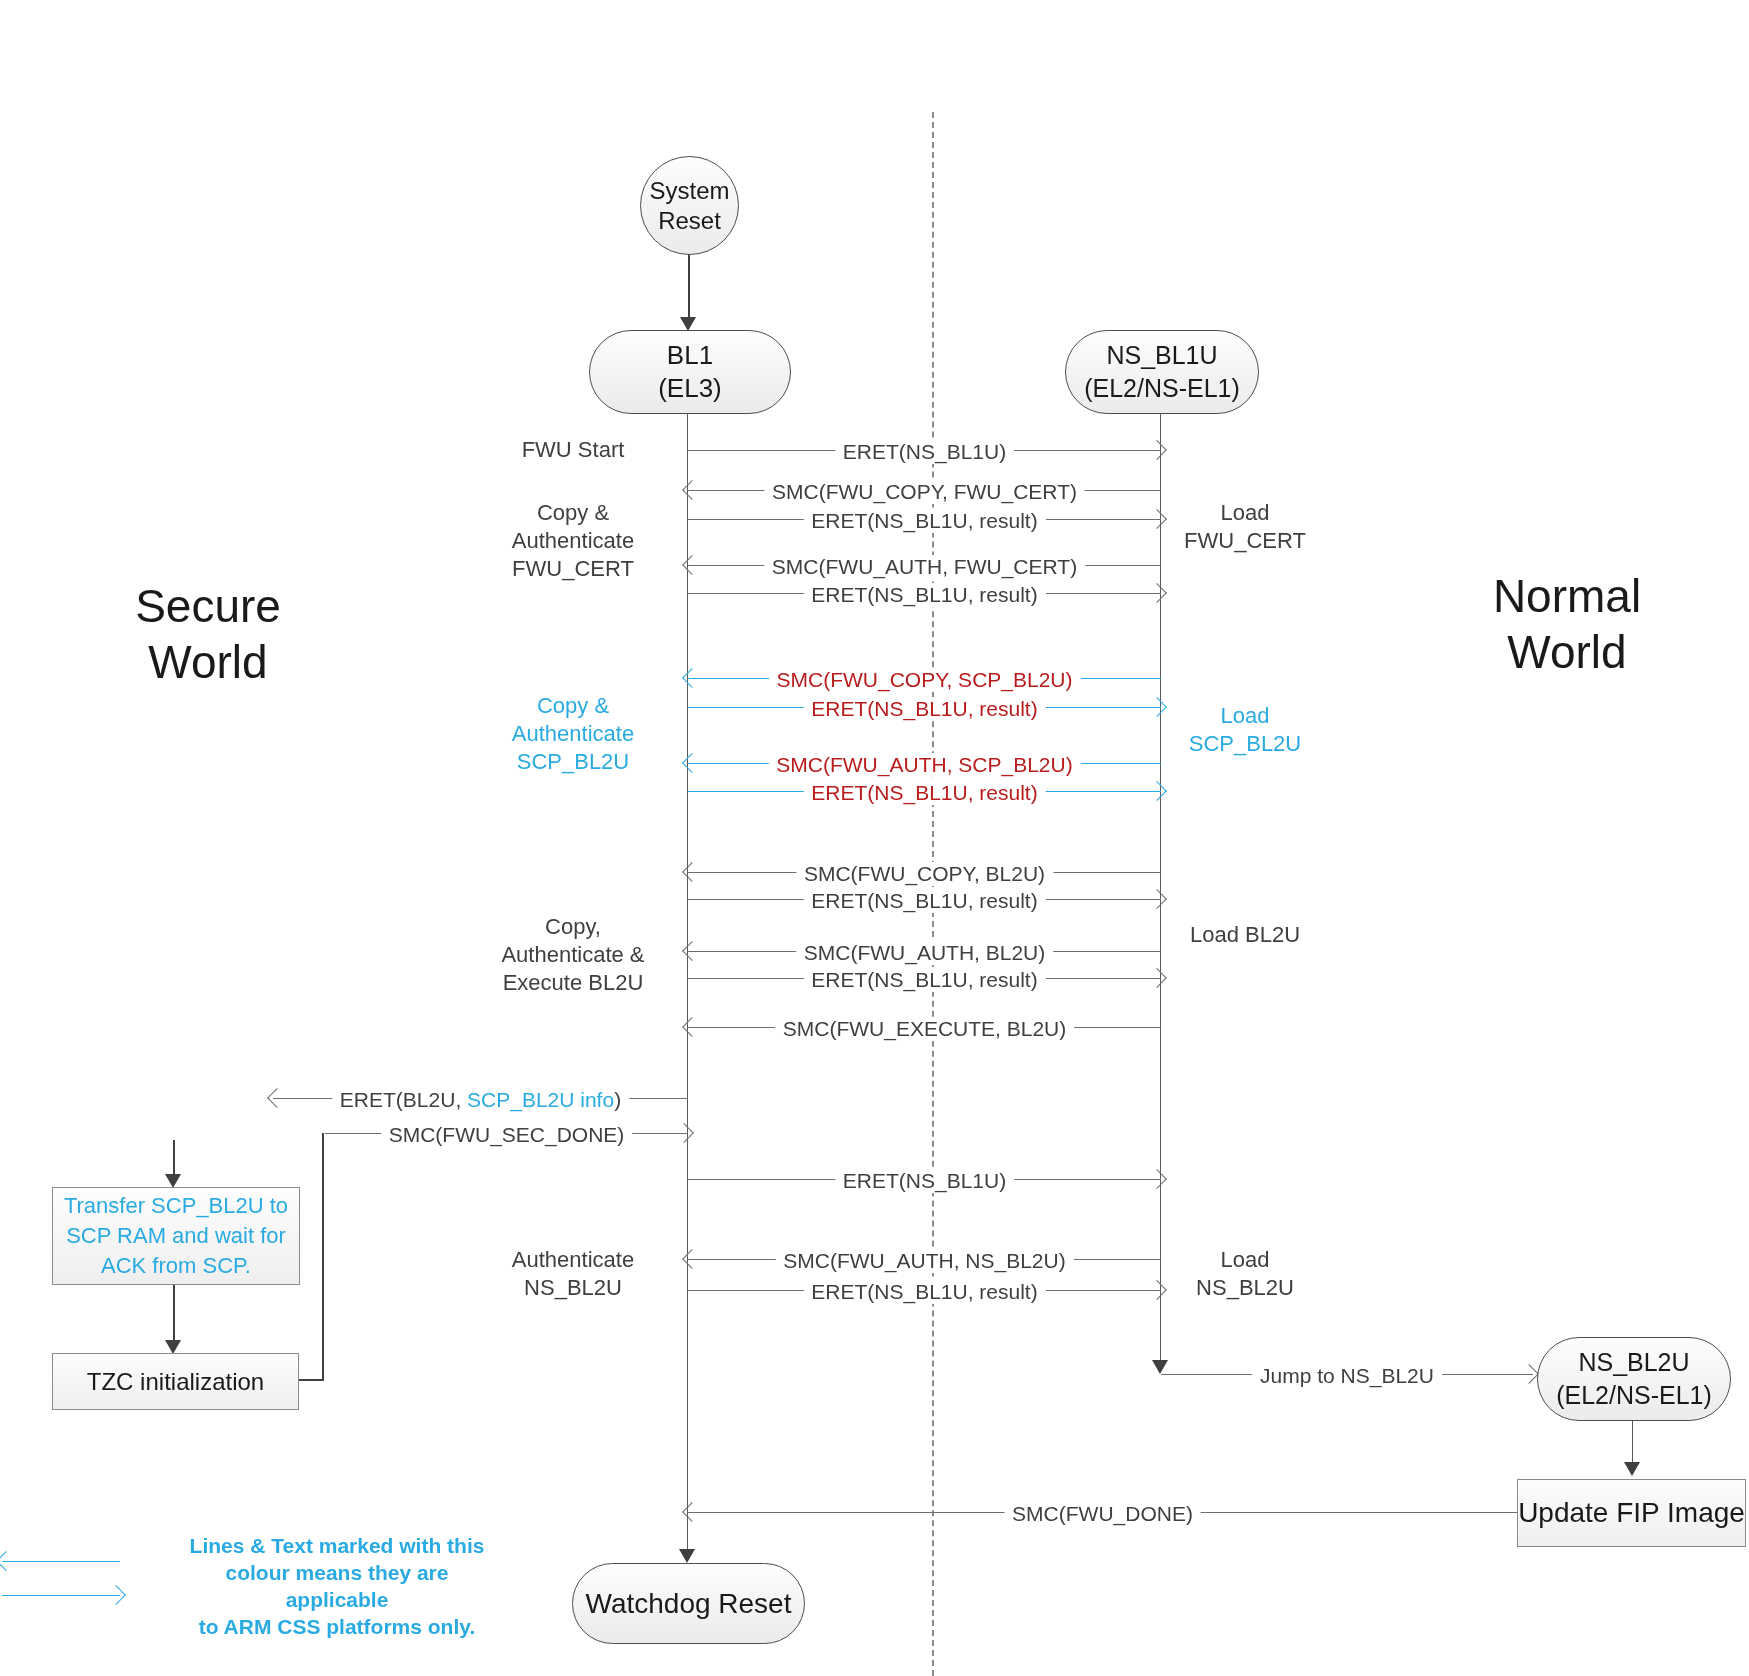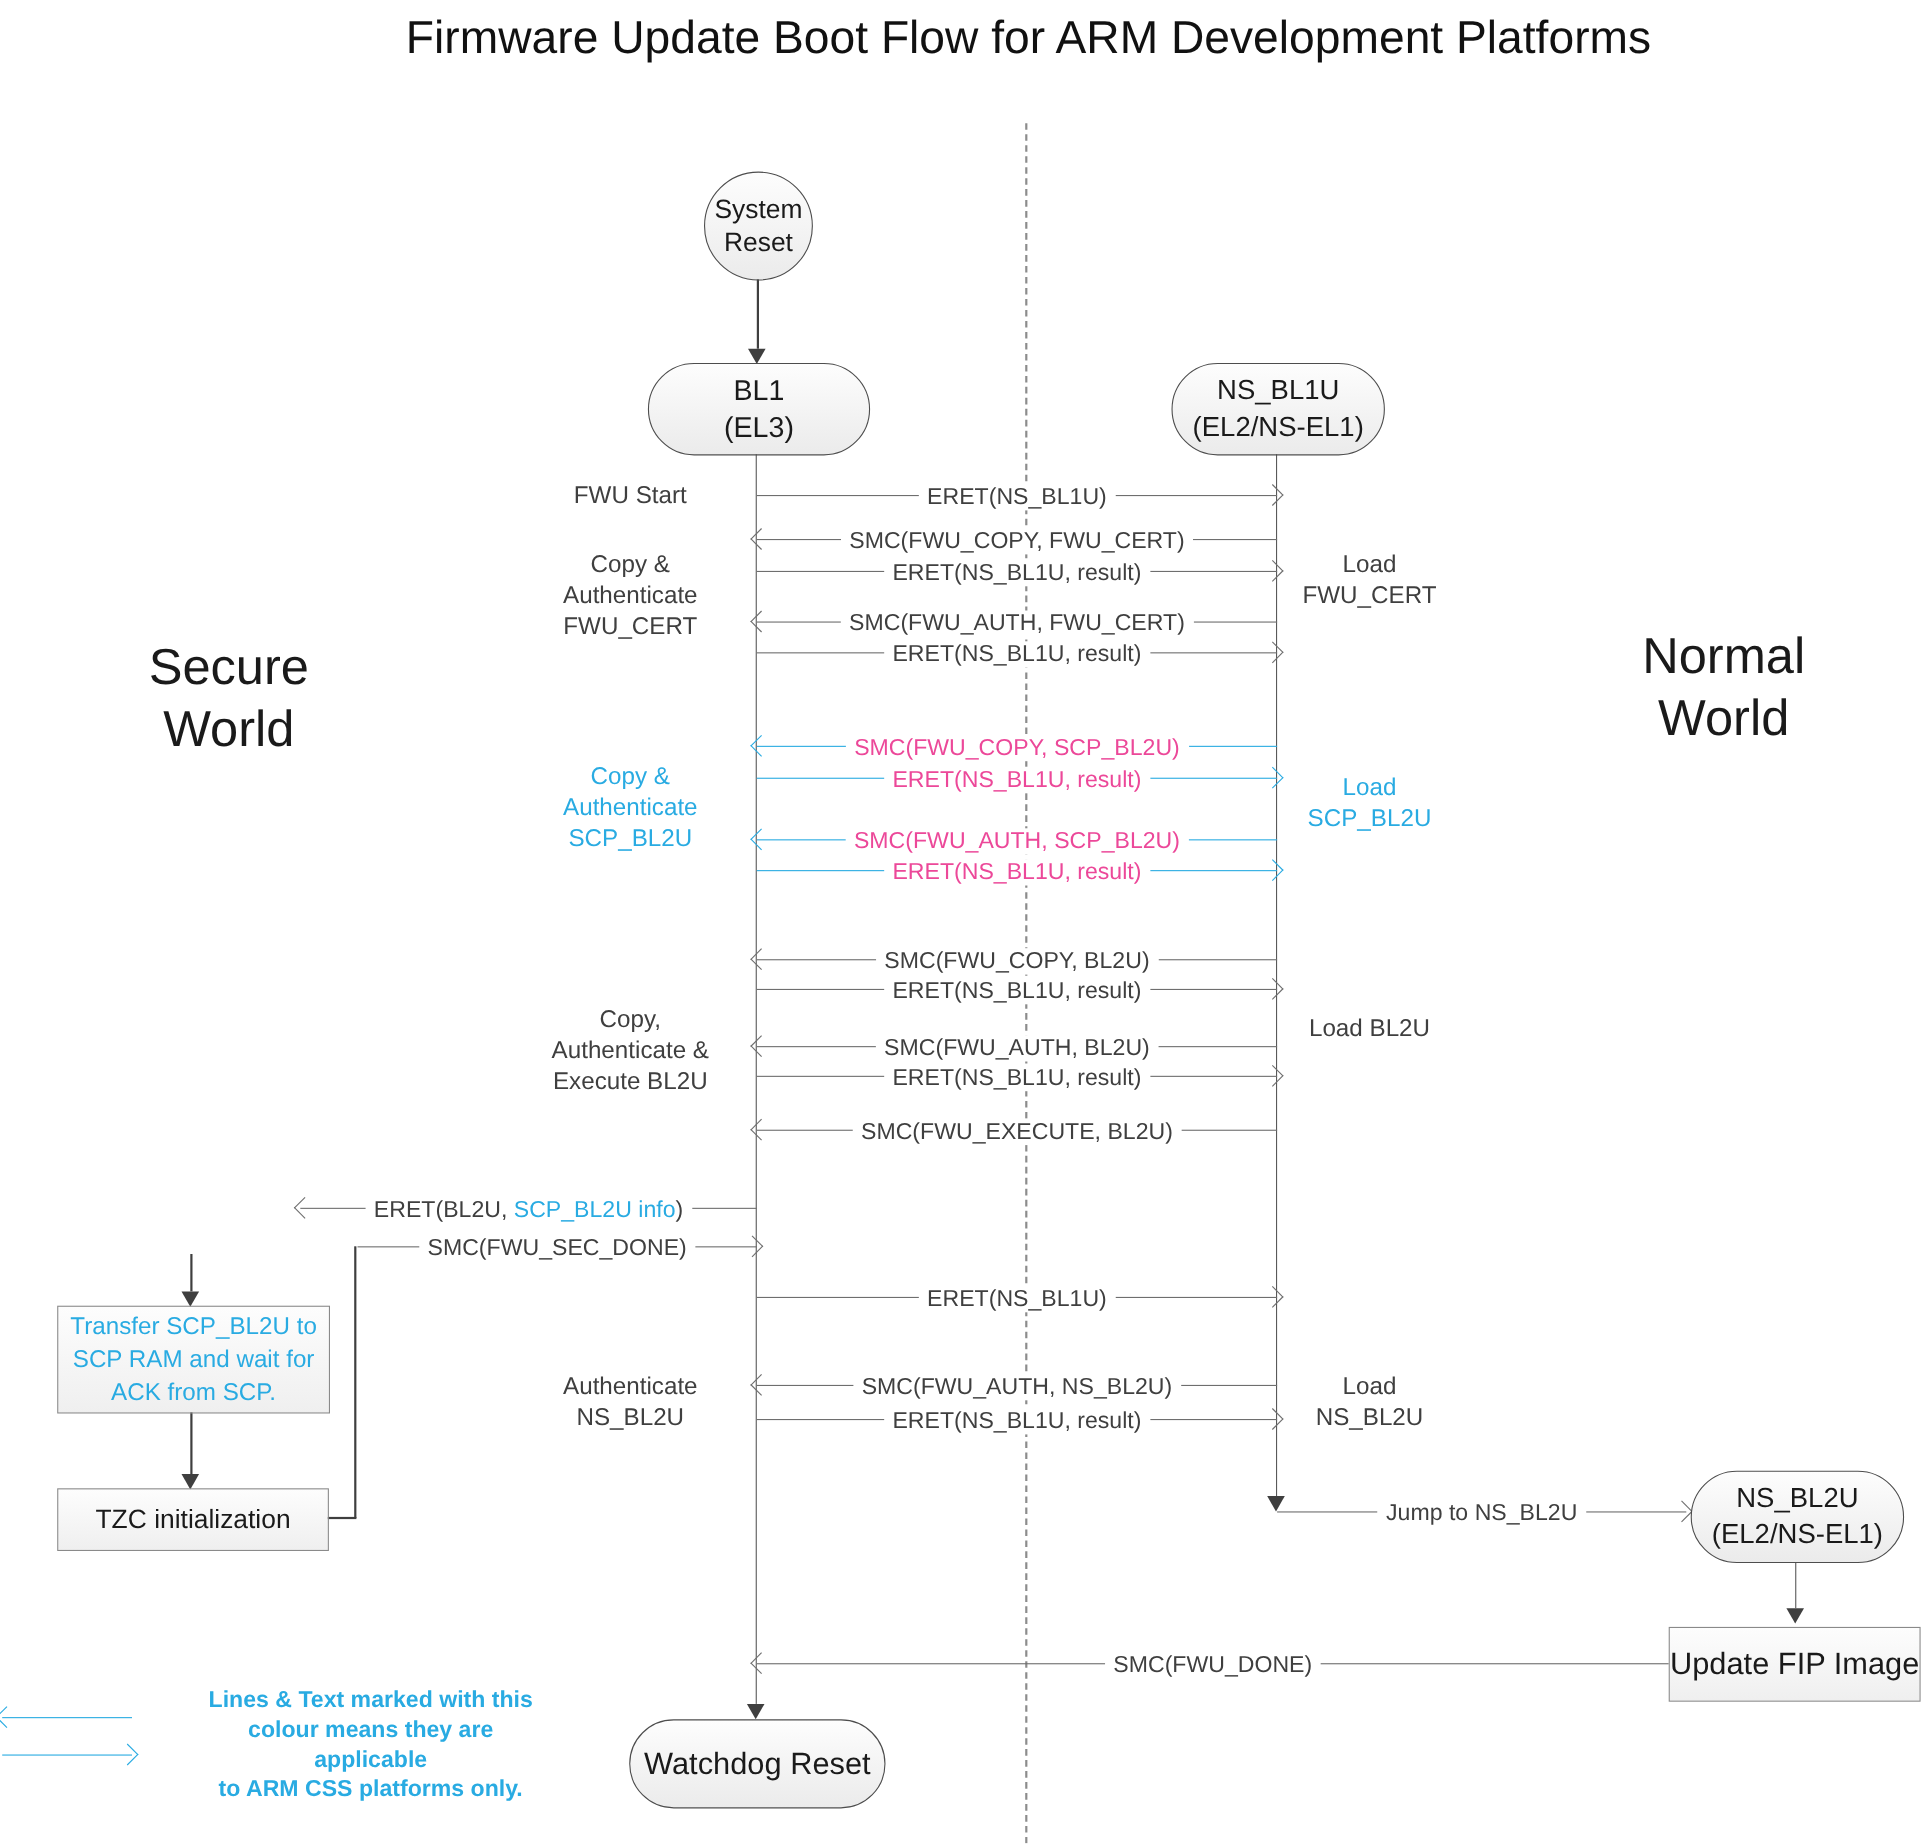--- a/index.html
+++ b/index.html
@@ -11,21 +11,21 @@
          white-space:pre-line;z-index:3;}
   .sep{position:absolute;left:932px;top:112px;height:1564px;width:0;
        border-left:2px dashed #8c8c8c;z-index:0;}
   .vline{position:absolute;width:0;border-left:1.4px solid #595959;z-index:1;}
   .thick{border-left:2.6px solid #3f3f3f;}
   .hstub{position:absolute;height:0;border-top:2.6px solid #3f3f3f;z-index:1;}
   .msg{position:absolute;height:0;border-top:1.4px solid #6e6e6e;z-index:2;}
   .msg.blue{border-top-color:#29ABE2;}
   .lbl{position:absolute;left:50%;top:0.7px;transform:translate(-50%,-50%);
        background:#fff;padding:0 8px;font-size:21px;color:#3f3f3f;white-space:nowrap;z-index:3;}
-  .msg.blue .lbl{color:#ec4899;}
+  .msg.blue .lbl{color:#b91c1c;}
   .blue-text{color:#29ABE2;}
   .chev{position:absolute;width:13px;height:13px;}
   .chev.r{right:-3px;top:-8px;border-top:1.5px solid #6e6e6e;border-right:1.5px solid #6e6e6e;
           transform:rotate(45deg);}
   .chev.l{left:-3px;top:-8px;border-top:1.5px solid #6e6e6e;border-left:1.5px solid #6e6e6e;
           transform:rotate(-45deg);}
   .msg.blue .chev.r{border-top-color:#29ABE2;border-right-color:#29ABE2;}
   .msg.blue .chev.l{border-top-color:#29ABE2;border-left-color:#29ABE2;}
   .tri-down{position:absolute;width:0;height:0;border-left:8px solid transparent;
             border-right:8px solid transparent;border-top:14px solid #3f3f3f;z-index:2;}
@@ -39,21 +39,20 @@
          white-space:pre-line;z-index:3;}
   .stage.blue{color:#29ABE2;}
   .legend-text{position:absolute;font-size:21px;line-height:27px;text-align:center;
                color:#29ABE2;white-space:pre-line;z-index:3;font-weight:bold;}
 </style>
 </head>
 <body>
 
 <div class="canvas">
 
-  <div class="title">Firmware Update Boot Flow for ARM Development Platforms</div>
 
   <div class="sep"></div>
 
   <div class="world" style="left:108px;top:578px;width:200px;">Secure
 World</div>
   <div class="world" style="left:1467px;top:568px;width:200px;">Normal
 World</div>
 
   <div class="vline" style="left:687px;top:412px;height:1137px;"></div>
   <div class="vline" style="left:1160px;top:412px;height:948px;"></div>

